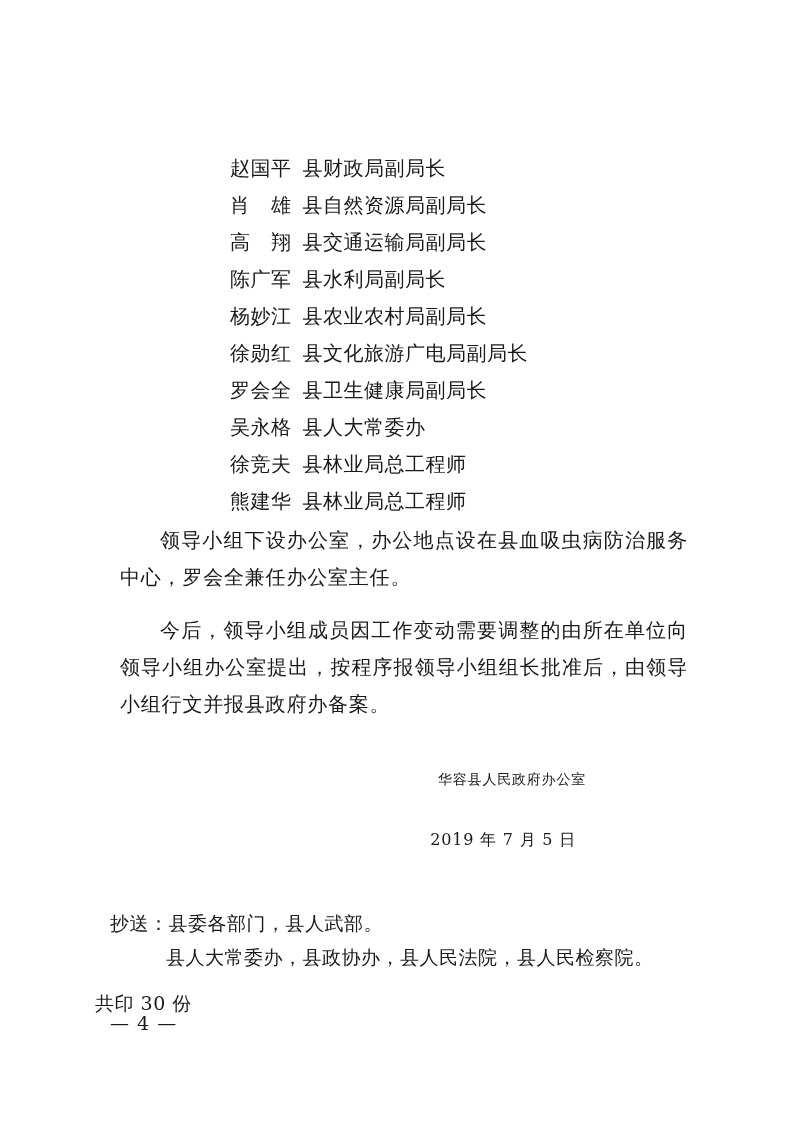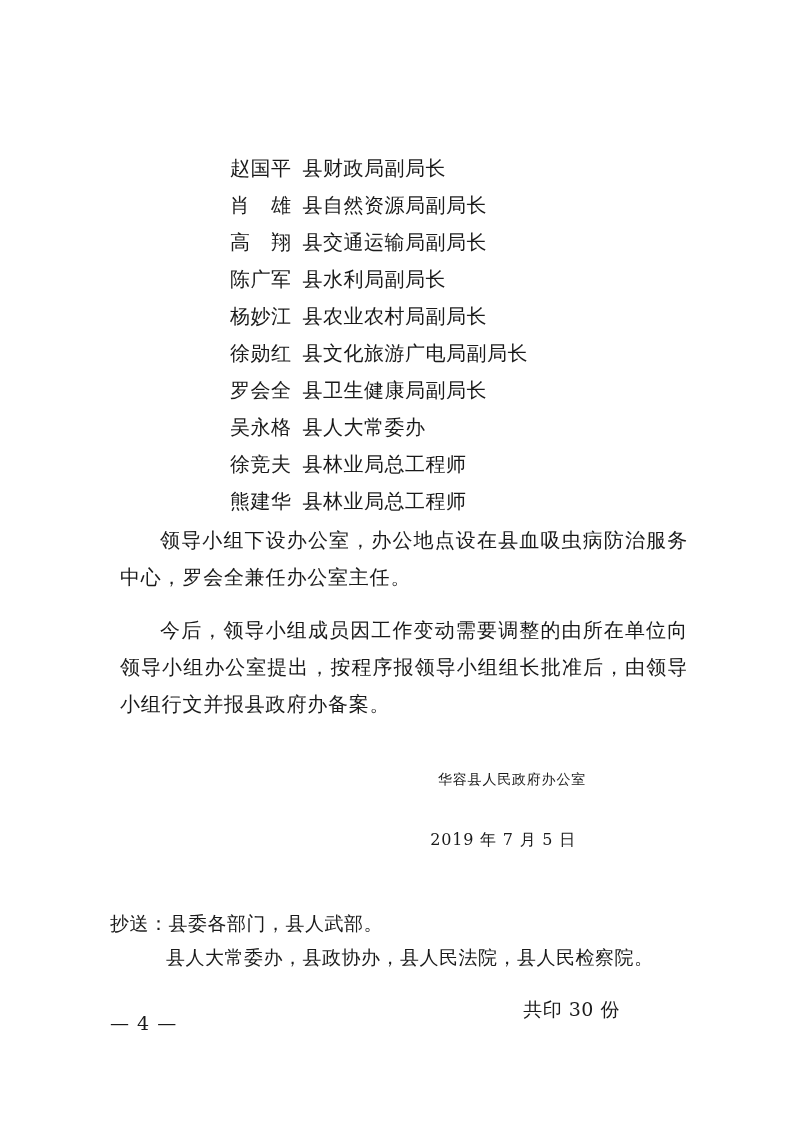--- a/index.html
+++ b/index.html
@@ -76,22 +76,21 @@
   .cc-line {
     font-size: 19px;
     line-height: 34px;
     letter-spacing: 0.5px;
     white-space: pre;
   }
   .cc-line.indent {
     padding-left: 56px;
   }
   .print-count {
-    margin-top: 20px;
-    text-align: right;
+    margin-top: 14px;
     padding-right: 78px;
     font-size: 19px;
     line-height: 30px;
     letter-spacing: 0.5px;
   }
   .page-number {
     position: absolute;
     left: 110px;
     bottom: 88px;
     font-size: 19px;

